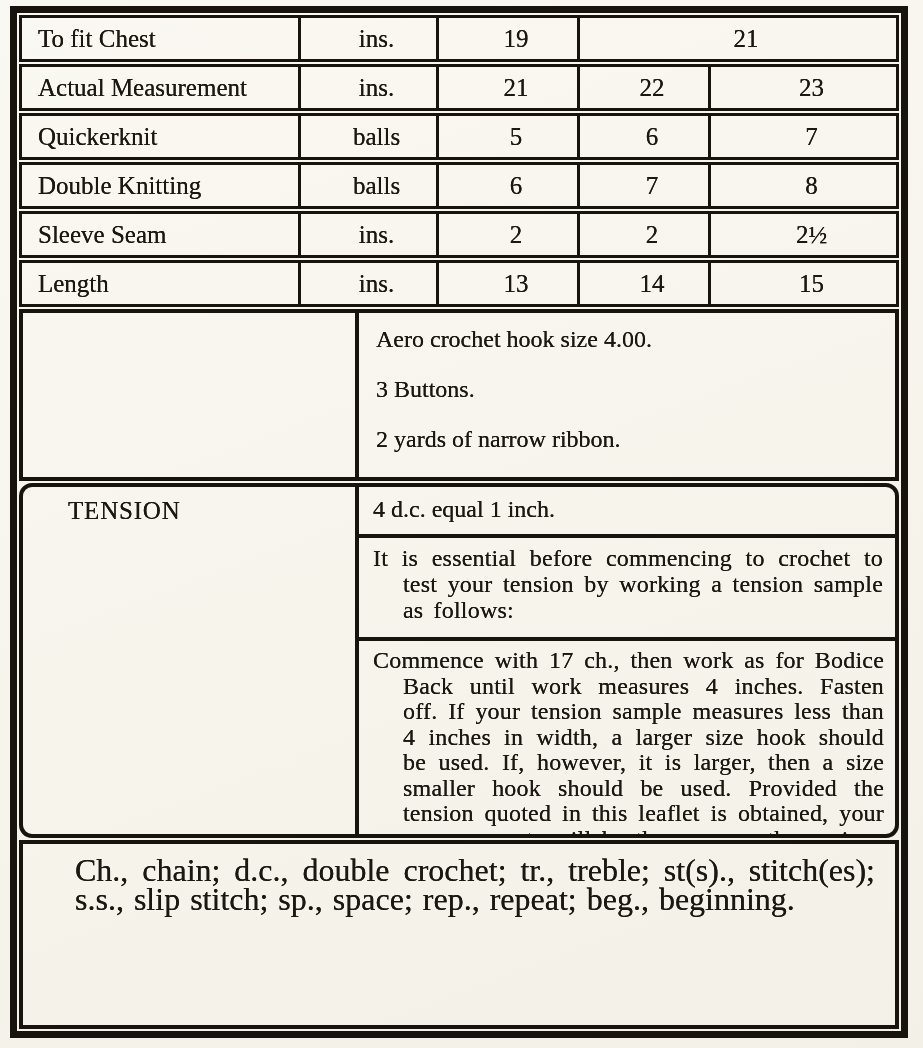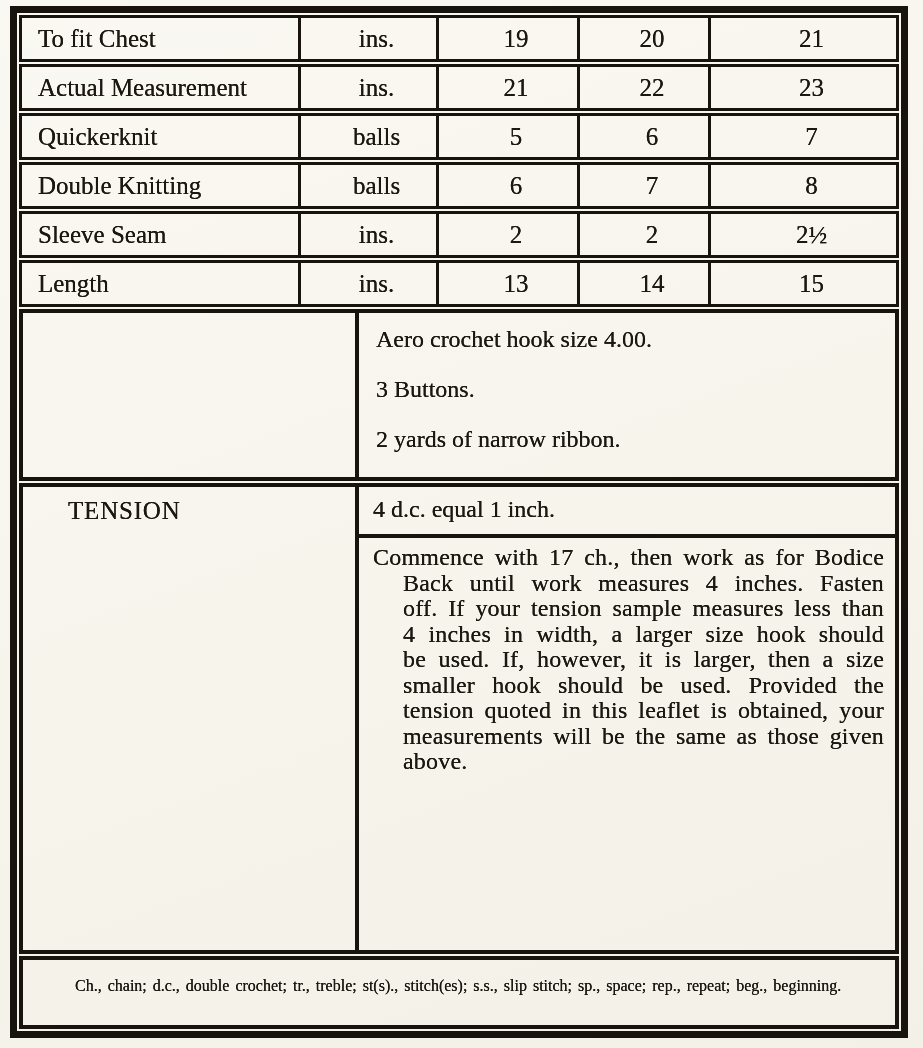--- a/index.html
+++ b/index.html
@@ -72,21 +72,21 @@
     border-right: 4px solid #18130c;
     flex: none;
   }
   .materials-list {
     flex: 1;
     padding: 13px 14px 0 17px;
     font-size: 24px;
   }
   .materials-list p { margin: 0 0 23px 0; }
   
-  .box.tension { height: 471px; }
+  .box.tension { height: 355px; border-radius: 13px; }
   .tension-left {
     box-sizing: border-box;
     width: 312px;
     flex: none;
     border-right: 4px solid #18130c;
     padding: 10px 0 0 21px;
     font-size: 25px;
     letter-spacing: 0.8px;
   }
   .tension-right { flex: 1; display: flex; flex-direction: column; min-width: 0; }
@@ -128,38 +128,37 @@
     display: block;
     padding: 12px 20px 0 52px;
   }
   .abbrev-heading {
     font-size: 25px;
     letter-spacing: 1.2px;
     text-indent: 12px;
     margin: 0 0 2px 0;
   }
   .abbrev-text {
-    font-size: 16px;
+    font-size: 32px;
     line-height: 28.5px;
     text-align: justify;
     word-spacing: 2px;
     margin: 0;
   }
 </style>
 </head>
 <body>
 
 <div class="page">
   <div class="frame">
 
     <div class="size-row">
       <div class="size-cell label">To fit Chest</div>
       <div class="size-cell unit">ins.</div>
       <div class="size-cell v1">19</div>
-      <div class="size-cell v2">20</div>
       <div class="size-cell v3">21</div>
     </div>
     <div class="size-row">
       <div class="size-cell label">Actual Measurement</div>
       <div class="size-cell unit">ins.</div>
       <div class="size-cell v1">21</div>
       <div class="size-cell v2">22</div>
       <div class="size-cell v3">23</div>
     </div>
     <div class="size-row">
@@ -201,20 +200,23 @@
     </div>
 
     <div class="box tension">
       <div class="tension-left">
         <span>TENSION</span>
       </div>
       <div class="tension-right">
         <div class="tension-gauge">
           <span>4 d.c. equal 1 inch.</span>
         </div>
+        <div class="tension-note">
+          <p class="hang">It is essential before commencing to crochet to test your tension by working a tension sample as follows:</p>
+        </div>
         <div class="tension-instructions">
           <p class="hang">Commence with 17 ch., then work as for Bodice Back until work measures 4 inches. Fasten off. If your tension sample measures less than 4 inches in width, a larger size hook should be used. If, however, it is larger, then a size smaller hook should be used. Provided the tension quoted in this leaflet is obtained, your measurements will be the same as those given above.</p>
         </div>
       </div>
     </div>
 
     <div class="box abbrev">
       <p class="abbrev-text">Ch., chain; d.c., double crochet; tr., treble; st(s)., stitch(es); s.s., slip stitch; sp., space; rep., repeat; beg., beginning.</p>
     </div>
 

